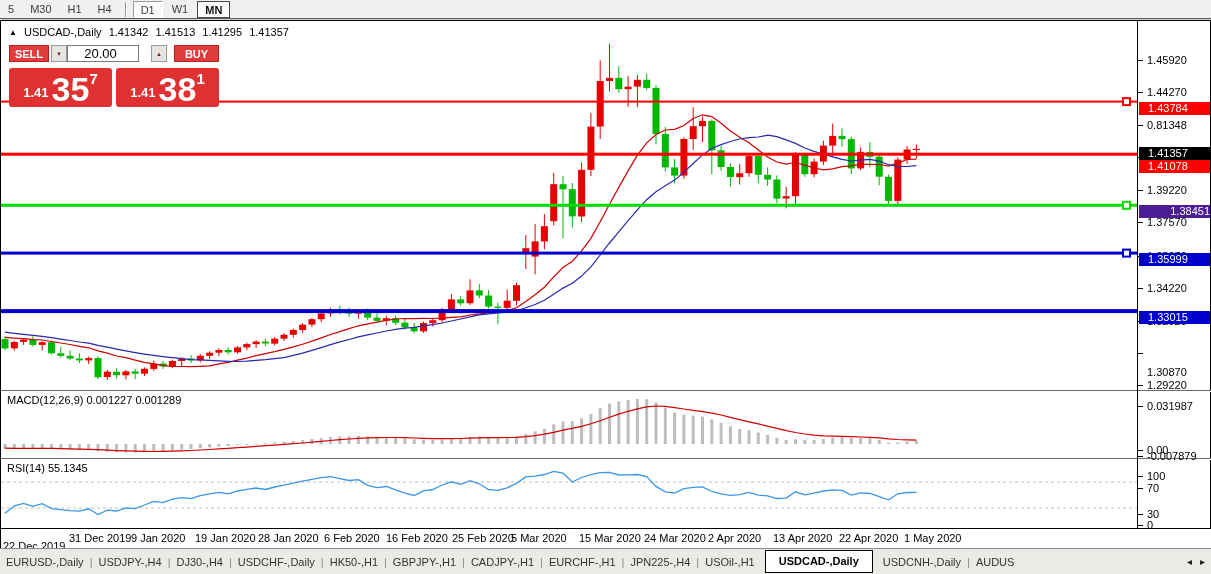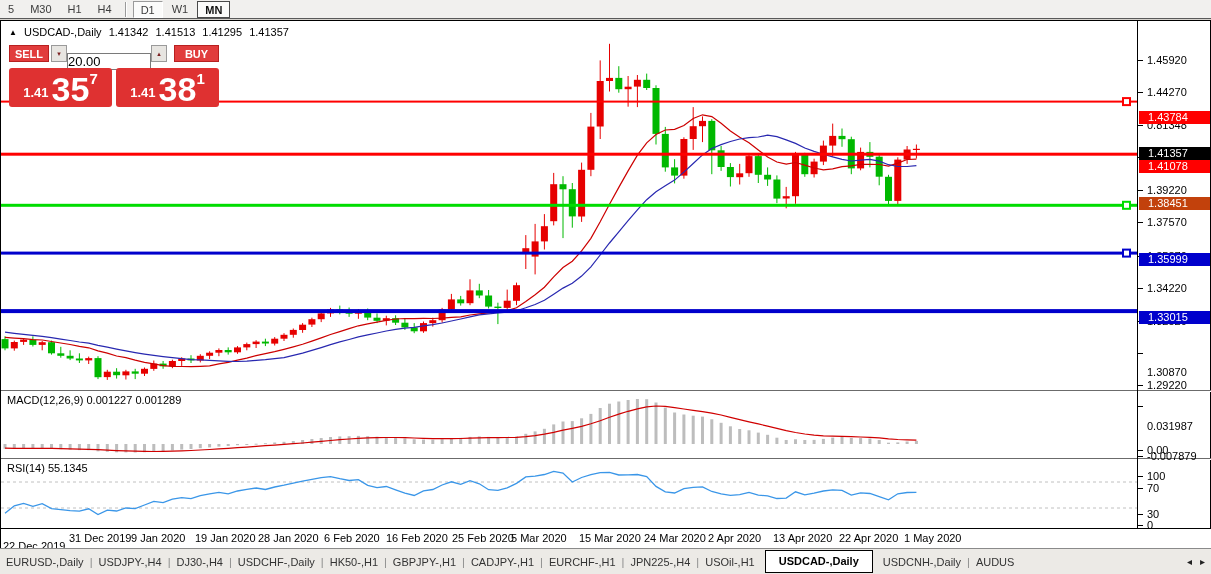--- a/index.html
+++ b/index.html
@@ -36,23 +36,23 @@
   #trade { position:absolute; left:8px; top:24px; width:210px; height:84px; background:#fff; }
   #trade-row { position:absolute; left:0; top:0; width:210px; height:18px; }
   .trade-btn { position:absolute; top:0; height:17px; background:#e13c3c; color:#fff;
                font-size:11px; font-weight:bold; text-align:center; line-height:17px;
                border:1px solid #b82020; cursor:pointer; }
   #sell-btn { left:0; width:40px; } #buy-btn { left:165px; width:45px; }
   .spin-btn { position:absolute; top:0; width:16px; height:17px; background:#e7e5e1;
               border:1px solid #9a9a9a; color:#7a1f1f; font-size:7px; line-height:15px;
               text-align:center; cursor:pointer; }
   #spin-down { left:42px; } #spin-up { left:142px; }
-  #volume-input { position:absolute; left:58px; top:8px; width:84px; height:17px;
+  #volume-input { position:absolute; left:58px; top:0; width:72px; height:17px;
                   border:1px solid #7a7a7a; font-family:"Liberation Sans",sans-serif;
-                  font-size:13px; text-align:left; padding-right:5px; color:#000; }
+                  font-size:13px; text-align:center; padding-right:5px; color:#000; }
   .price-box { position:absolute; top:23px; height:39px; background:#df3131; border-radius:3px;
                color:#fff; display:flex; align-items:flex-end; justify-content:center;
                padding-bottom:3px; cursor:pointer; }
   #sell-box { left:0; width:103px; } #buy-box { left:107px; width:103px; }
   .pb-prefix { font-size:13px; font-weight:bold; margin-right:3px; margin-bottom:4px; }
   .pb-big    { font-size:34px; font-weight:bold; line-height:30px; }
   .pb-sup    { font-size:15px; font-weight:bold; align-self:flex-start; margin-top:2px; }
 
   
   .ind-label { position:absolute; left:6px; font-size:11px; color:#000; white-space:nowrap; }
@@ -468,38 +468,38 @@
         <div class="axis-tick-label" style="top: 228.573px;">1.35870</div>
         <div class="axis-dash" style="top: 234.573px;"></div>
         <div class="axis-tick-label" style="top: 260.682px;">1.34220</div>
         <div class="axis-dash" style="top: 266.682px;"></div>
         <div class="axis-tick-label" style="top: 293.764px;">1.32520</div>
         <div class="axis-dash" style="top: 299.764px;"></div>
         <div class="axis-tick-label" style="top: 325.873px; margin-top: 19px;">1.30870</div>
         <div class="axis-dash" style="top: 331.873px;"></div>
         <div class="axis-tick-label" style="top: 357.982px;">1.29220</div>
         <div class="axis-dash" style="top: 363.982px;"></div>
-        <div class="axis-tick-label" style="top: 399px;">0.031987</div>
+        <div class="axis-tick-label" style="top: 379px;">0.031987</div>
         <div class="axis-dash" style="top: 385px;"></div>
         <div class="axis-tick-label" style="top: 423px;">0.00</div>
         <div class="axis-dash" style="top: 429px;"></div>
         <div class="axis-tick-label" style="top: 429px;">-0.007879</div>
         <div class="axis-dash" style="top: 435px;"></div>
         <div class="axis-tick-label" style="top: 449px;">100</div>
         <div class="axis-dash" style="top: 455px;"></div>
         <div class="axis-tick-label" style="top: 461px;">70</div>
         <div class="axis-dash" style="top: 467px;"></div>
         <div class="axis-tick-label" style="top: 487px;">30</div>
         <div class="axis-dash" style="top: 493px;"></div>
         <div class="axis-tick-label" style="top: 498px;">0</div>
         <div class="axis-dash" style="top: 504px;"></div>
-        <div class="axis-badge" style="top: 81px; background: rgb(255, 0, 0); margin-top: 9px;">1.43784</div>
+        <div class="axis-badge" style="top: 81px; background: rgb(255, 0, 0);">1.43784</div>
         <div class="axis-badge" style="top: 126px; background: rgb(0, 0, 0);">1.41357</div>
         <div class="axis-badge" style="top: 139px; background: rgb(255, 0, 0);">1.41078</div>
-        <div class="axis-badge" style="top: 176px; background: #c2410c;">1.38451</div>
+        <div class="axis-badge" style="top: 184px; background: #4c1d95; text-align: right;">1.38451</div>
         <div class="axis-badge" style="top: 232px; background: rgb(0, 0, 204);">1.35999</div>
         <div class="axis-badge" style="top: 290px; background: rgb(0, 0, 204);">1.33015</div>
       </div>
     <div id="date-row">
         <div class="date-label" style="left: 2px; margin-top: 8px;">22 Dec 2019</div>
         <div class="date-label" style="left: 68px;">31 Dec 2019</div>
         <div class="date-label" style="left: 130px;">9 Jan 2020</div>
         <div class="date-label" style="left: 194px;">19 Jan 2020</div>
         <div class="date-label" style="left: 257px;">28 Jan 2020</div>
         <div class="date-label" style="left: 323px;">6 Feb 2020</div>

